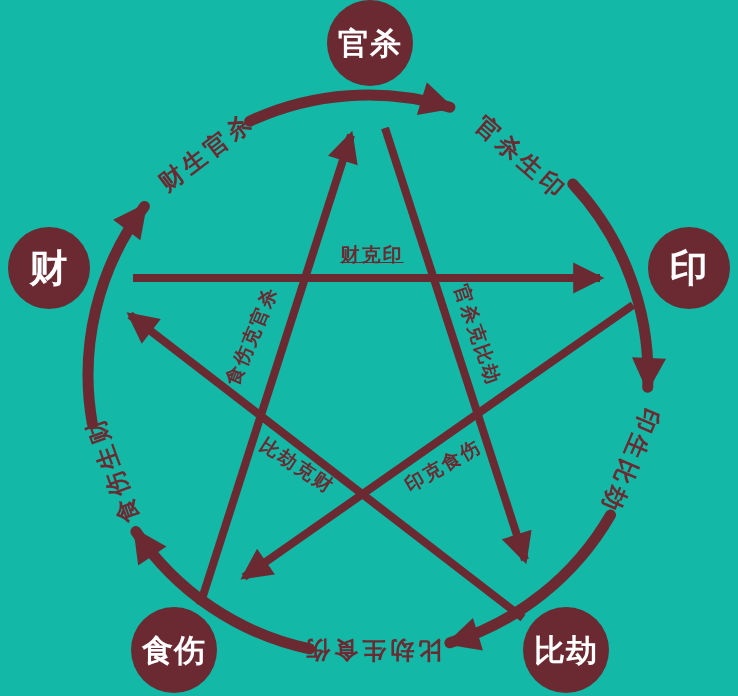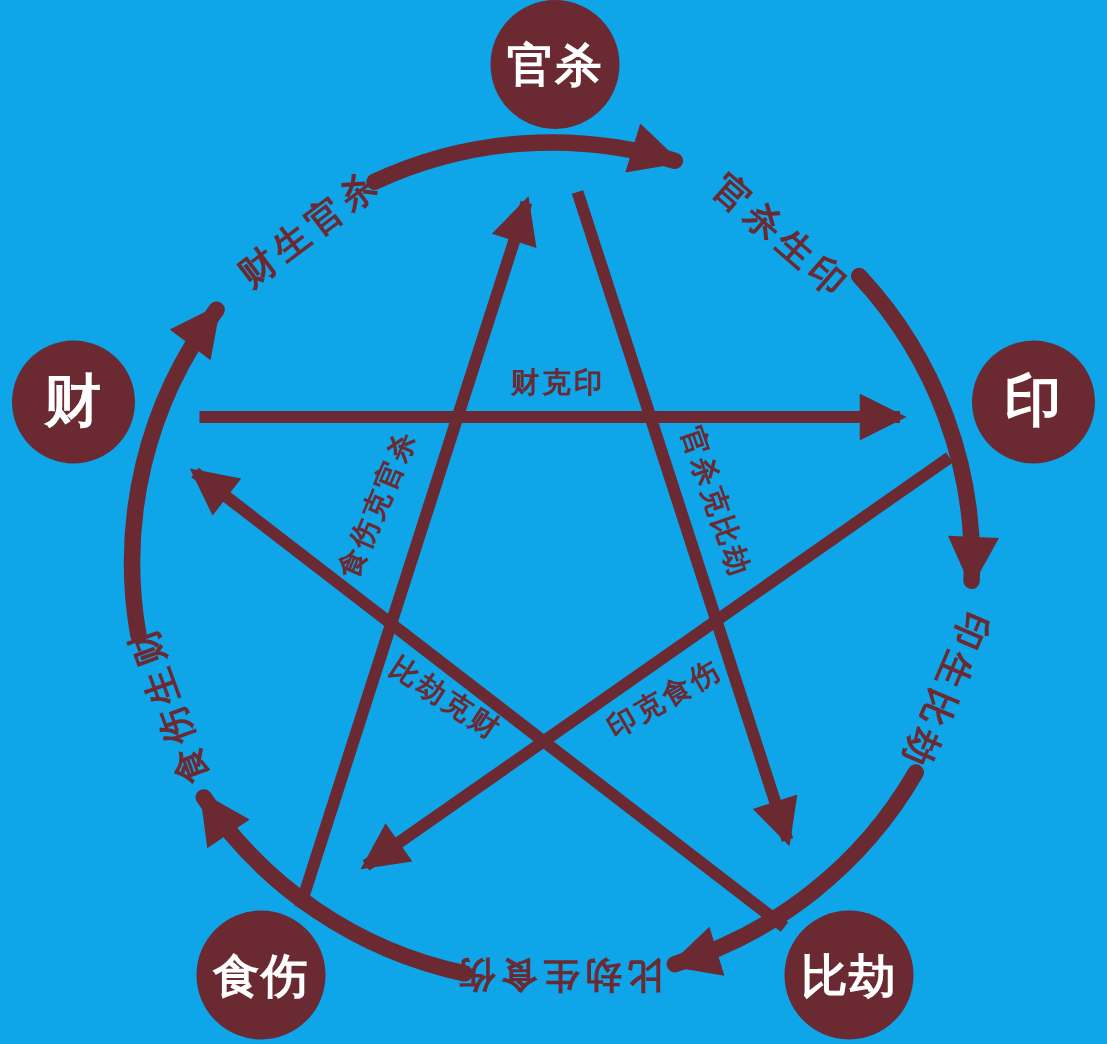--- a/index.html
+++ b/index.html
@@ -1,18 +1,18 @@
 <!DOCTYPE html>
 <html><head>
 <meta charset="utf-8">
 <style>
   html,body{margin:0;padding:0;background:#ffffff;}
   .stage{
     position:relative;width:738px;height:696px;overflow:hidden;
-    background:#0ea5e9;
+    background:#14b8a6;
     font-family:"Liberation Sans", sans-serif;
   }
   .stage svg{position:absolute;left:0;top:0;}
   .node{
     position:absolute;display:flex;align-items:center;justify-content:center;
     border-radius:50%;background:#6b2a31;color:#ffffff;
     font-weight:bold;line-height:1;letter-spacing:1px;
   }
   .node.big{width:86px;height:86px;font-size:31px;}
   .node.small{width:82px;height:82px;font-size:38px;}
@@ -71,19 +71,19 @@
   <div class="node big" style="left:131px;top:607px;">
       <span>食伤</span>
     </div>
 
   <div class="lbl outer" style="left:207px;top:152px;--r:-37deg;">财生官杀</div>
   <div class="lbl outer" style="left:521px;top:158px;--r:41deg;">官杀生印</div>
   <div class="lbl outer" style="left:630px;top:461px;--r:113deg;">印生比劫</div>
   <div class="lbl outer" style="left:372px;top:650px;--r:180deg;">比劫生食伤</div>
   <div class="lbl outer" style="left:112px;top:469px;--r:-110deg;">食伤生财</div>
 
-  <div class="lbl inner" style="left:372px;top:255px;--r:0deg;">财克印</div>
+  <div class="lbl inner" style="left:372px;top:255px;text-decoration:underline;--r:0deg;">财克印</div>
   <div class="lbl inner" style="left:477px;top:335px;--r:71deg;">官杀克比劫</div>
   <div class="lbl inner" style="left:252px;top:336px;--r:-67deg;">食伤克官杀</div>
   <div class="lbl inner" style="left:443px;top:466px;--r:-30deg;">印克食伤</div>
   <div class="lbl inner" style="left:297px;top:466px;--r:33deg;">比劫克财</div>
 
 </div>
 
 </body></html>

